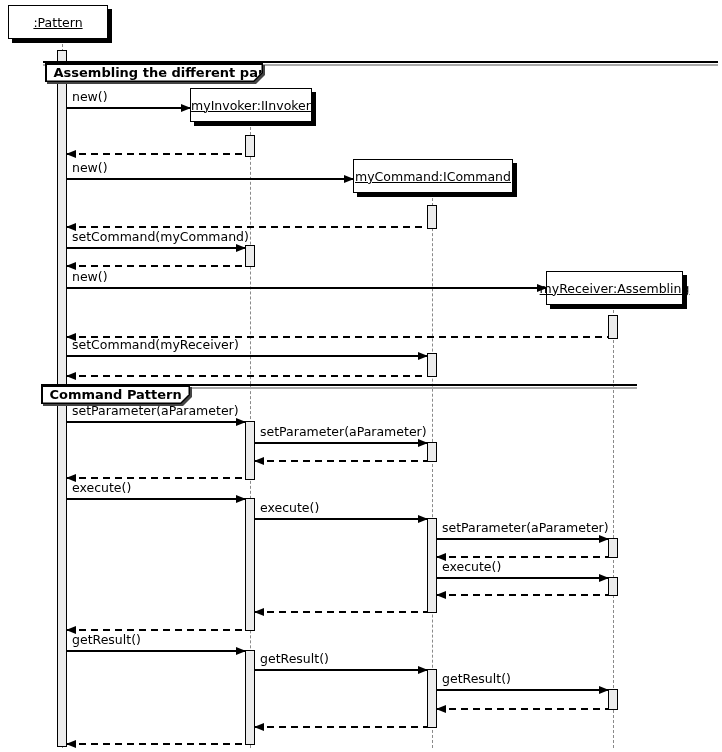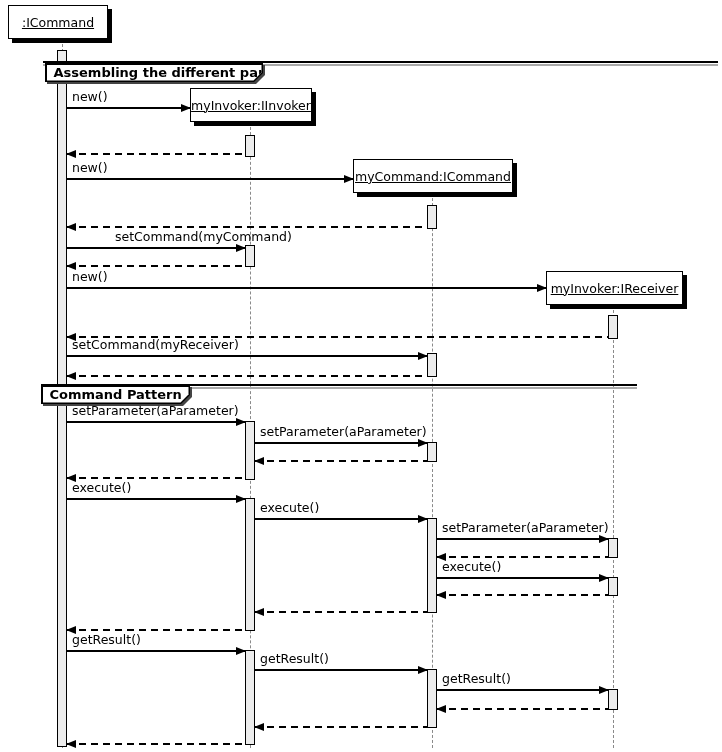--- a/index.html
+++ b/index.html
@@ -77,21 +77,21 @@
     </div>
     <div class="msg-label" style="left: 72px; top: 161px;">new()</div>
     <div class="msg" style="left: 67px; top: 226px; width: 360px; height: 2px;">
       <div class="msg-line-dashed"></div>
       <div class="arrowhead left"></div>
     </div>
     <div class="msg" style="left: 67px; top: 247px; width: 178px; height: 2px;">
       <div class="msg-line-solid"></div>
       <div class="arrowhead right"></div>
     </div>
-    <div class="msg-label" style="left: 72px; top: 230px; margin-left: 43px;">setCommand(myCommand)</div>
+    <div class="msg-label" style="left: 72px; top: 230px;">setCommand(myCommand)</div>
     <div class="msg" style="left: 67px; top: 265px; width: 178px; height: 2px;">
       <div class="msg-line-dashed"></div>
       <div class="arrowhead left"></div>
     </div>
     <div class="msg" style="left: 67px; top: 287px; width: 479px; height: 2px;">
       <div class="msg-line-solid"></div>
       <div class="arrowhead right"></div>
     </div>
     <div class="msg-label" style="left: 72px; top: 270px;">new()</div>
     <div class="msg" style="left: 67px; top: 336px; width: 541px; height: 2px;">
@@ -182,30 +182,30 @@
     </div>
     <div class="msg" style="left: 255px; top: 726px; width: 172px; height: 2px;">
       <div class="msg-line-dashed"></div>
       <div class="arrowhead left"></div>
     </div>
     <div class="msg" style="left: 67px; top: 743px; width: 178px; height: 2px;">
       <div class="msg-line-dashed"></div>
       <div class="arrowhead left"></div>
     </div>
     <div class="objbox" style="left: 8px; top: 5px; width: 98px;">
-      <span>:ICommand</span>
+      <span>:Pattern</span>
     </div>
     <div class="objbox" style="left: 353px; top: 159px; width: 158px;">
       <span>myCommand:ICommand</span>
     </div>
     <div class="objbox" style="left: 190px; top: 88px; width: 120px;">
       <span>myInvoker:IInvoker</span>
     </div>
     <div class="objbox" style="left: 546px; top: 271px; width: 135px;">
-      <span>myInvoker:IReceiver</span>
+      <span>myReceiver:Assembling</span>
     </div>
     <div class="framelabel-wrap" style="left: 45px; top: 63px; width: 218px; height: 19px;">
       <div class="framelabel-outer" style="left: 0px; top: 0px; width: 218px; height: 19px;">
         <div class="framelabel-inner">
           <span>Assembling the different parts</span>
         </div>
       </div>
     </div>
     <div class="framelabel-wrap" style="left: 41px; top: 385px; width: 149px; height: 19px;">
       <div class="framelabel-outer" style="left: 0px; top: 0px; width: 149px; height: 19px;">

